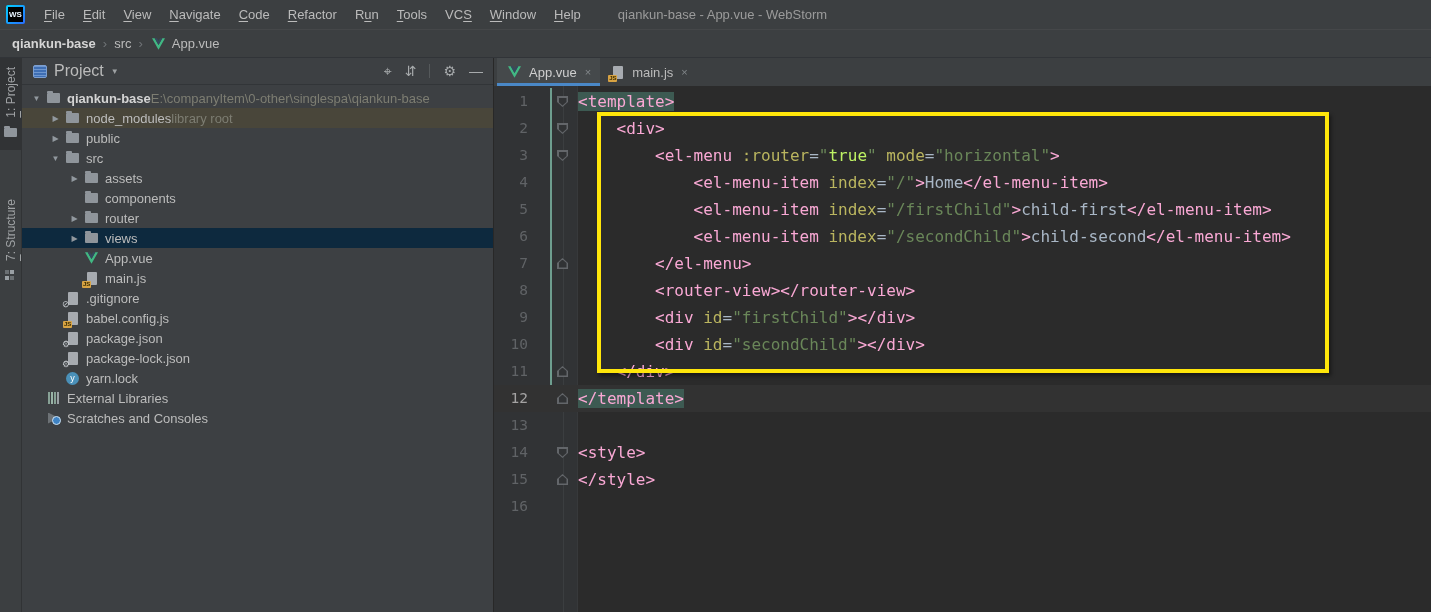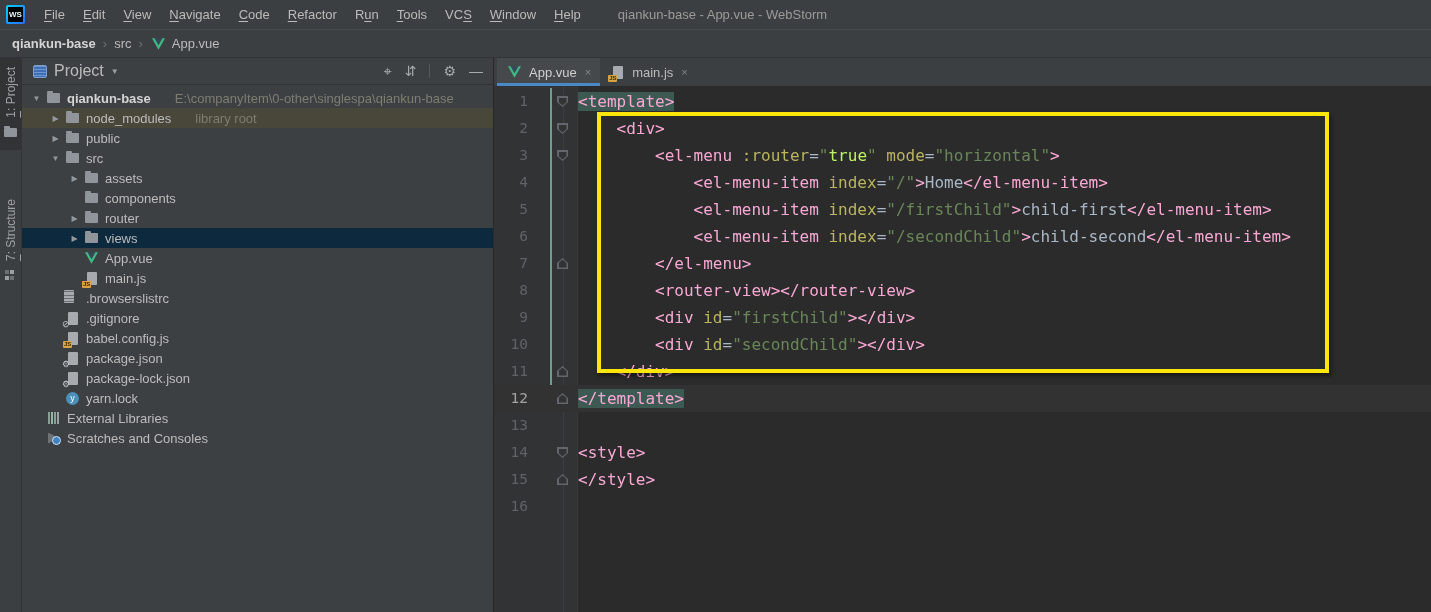--- a/index.html
+++ b/index.html
@@ -62,21 +62,21 @@
   .phead-actions { margin-left:auto; display:flex; align-items:center; gap:13px;
                    color:#a7aaac; font-size:14px; }
   .phead-actions .sep { width:1px; height:14px; background:#55595b; }
   .ax { cursor:default; line-height:1; }
 
   .ptree { padding-top:3px; font-size:13px; overflow:hidden; }
   .trow { height:20px; display:flex; align-items:center; color:#bcbcbc; white-space:nowrap; }
   .trow .arrow { width:17px; flex:none; text-align:center; font-size:8px; color:#91989e; }
   .trow .label { margin-left:5px; }
   .trow .label.b { font-weight:bold; color:#d4d4d4; }
-  .trow .hint { margin-left:24px; color:#7d7d72; }
+  .trow .hint { margin-left:0; color:#7d7d72; }
   .trow.lib { background:#49463a; }
   .trow.sel { background:#0d293e; }
 
   .ic { width:17px; height:16px; position:relative; display:inline-flex; align-items:center;
         justify-content:center; flex:none; }
   .folder-shape { width:13px; height:10px; background:#8f959b; border-radius:1px; position:relative; }
   .folder-shape:before { content:""; position:absolute; top:-2px; left:0; width:6px; height:2px;
                          background:#8f959b; border-radius:1px 1px 0 0; }
   .doc { width:10px; height:13px; background:#a7abb0; border-radius:1px; position:relative; }
   .doc.lines { background-image:repeating-linear-gradient(#a7abb0 0 2px, #6c7074 2px 3px);
@@ -290,27 +290,20 @@
             <span class="arrow"></span>
             <span class="ic">
               <span class="doc"></span>
               <span class="badge js">JS</span>
             </span>
             <span class="label">main.js</span>
           </div>
           <div class="trow" style="padding-left: 25px;">
             <span class="arrow"></span>
             <span class="ic">
-              <span class="doc lines"></span>
-            </span>
-            <span class="label">.browserslistrc</span>
-          </div>
-          <div class="trow" style="padding-left: 25px;">
-            <span class="arrow"></span>
-            <span class="ic">
               <span class="doc"></span>
               <span class="mini-glyph">⊘</span>
             </span>
             <span class="label">.gitignore</span>
           </div>
           <div class="trow" style="padding-left: 25px;">
             <span class="arrow"></span>
             <span class="ic">
               <span class="doc"></span>
               <span class="badge js">JS</span>

